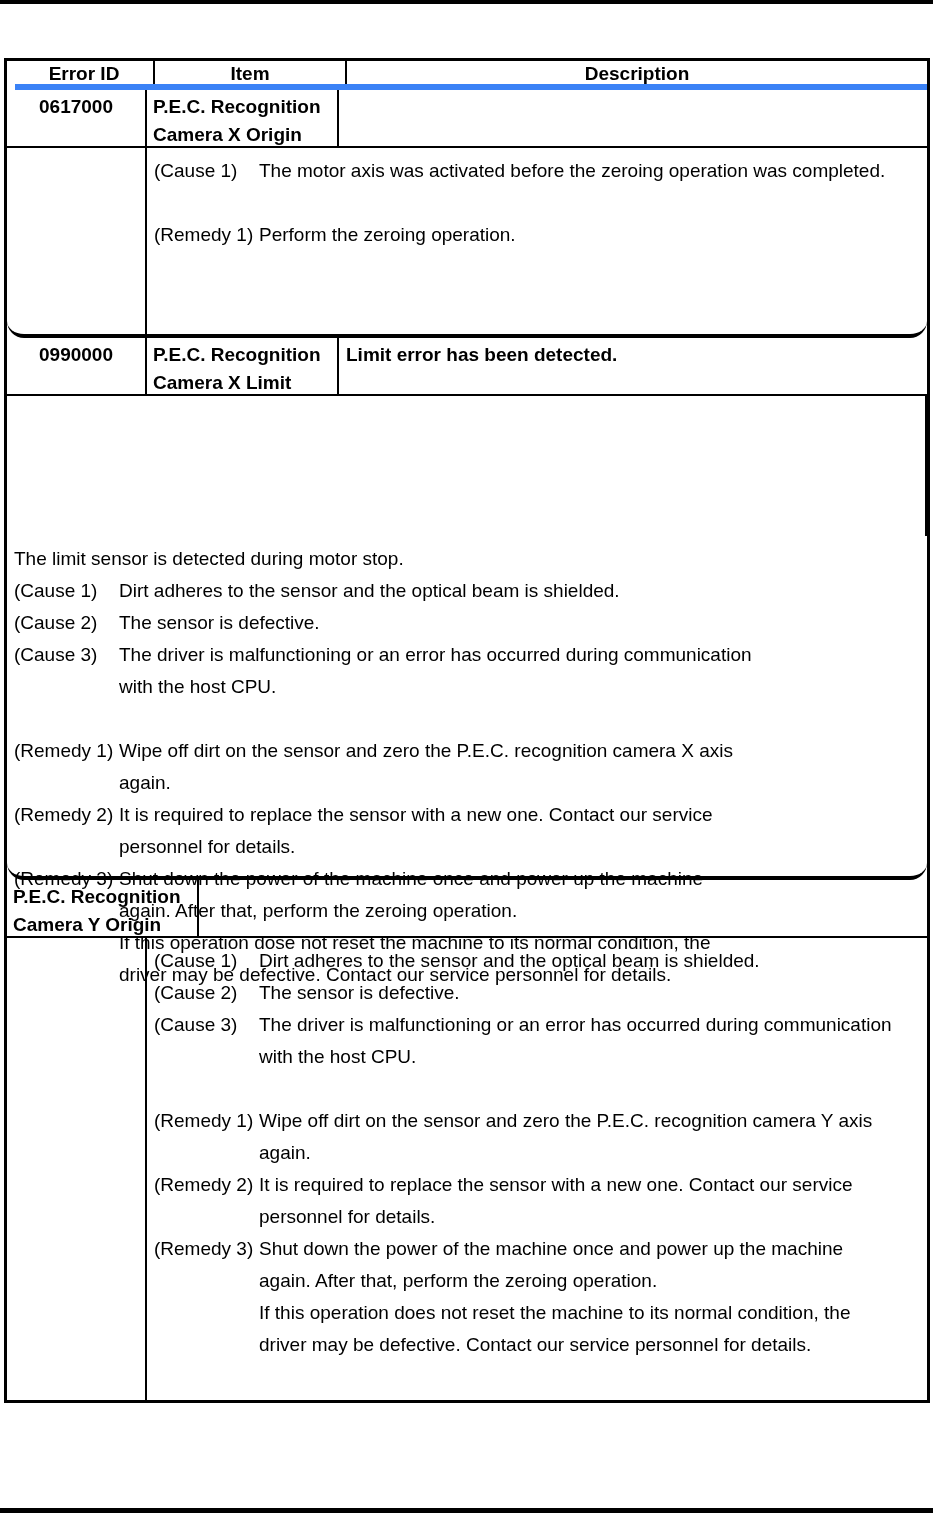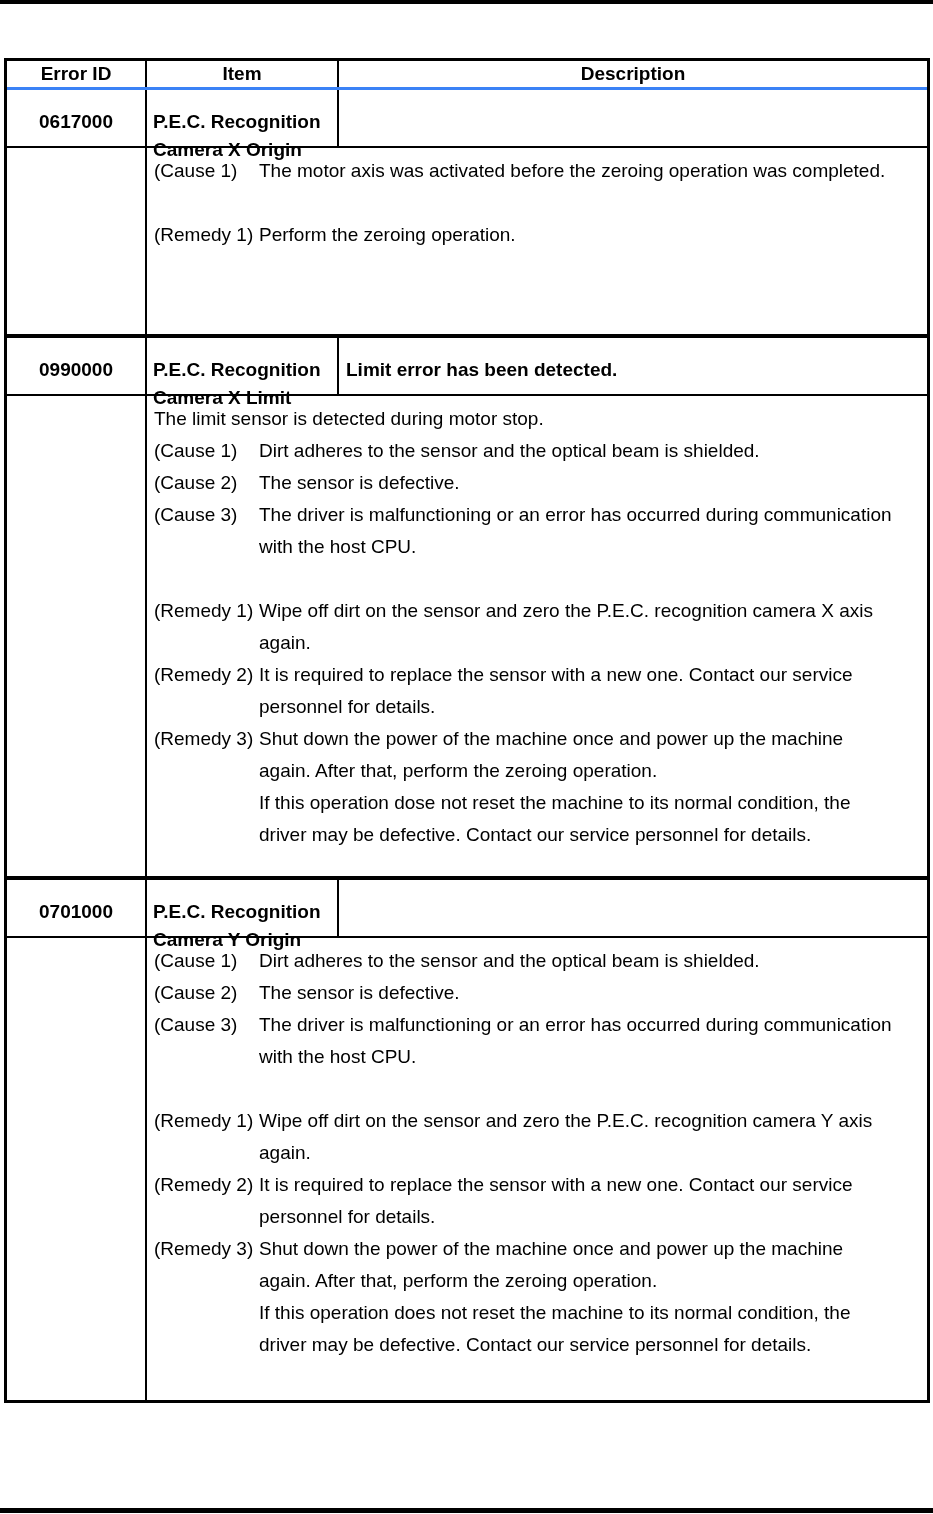--- a/index.html
+++ b/index.html
@@ -15,32 +15,32 @@
     position:absolute; left:4px; top:58px; width:926px;
     border:3px solid #000; box-sizing:border-box; background:#fff;
   }
   .row { display:flex; box-sizing:border-box; }
   .cell { box-sizing:border-box; }
   .c1 { flex:0 0 140px; border-right:2px solid #000; }
   .c2 { flex:0 0 192px; border-right:2px solid #000; }
   .c3 { flex:1 1 auto; }
   .merged { flex:1 1 auto; }
 
-  .row.header { height:29px; border-bottom:3px solid #3b82f6; }
+  .row.header { height:29px; border-bottom:6px solid #3b82f6;margin-left:8px; }
   .row.header .cell {
     font-weight:bold; font-size:19px; line-height:26px; text-align:center;
   }
 
   .row.title { height:58px; border-bottom:2px solid #000; }
-  .row.title .cell { padding-top:18px; font-weight:bold; font-size:19px; line-height:28px; }
+  .row.title .cell { padding-top:3px; font-weight:bold; font-size:19px; line-height:28px; }
   .row.title .c1 { text-align:center; }
   .row.title .c2 { padding-left:6px; white-space:nowrap; }
   .row.title .c3 { padding-left:7px; white-space:nowrap; }
 
-  .row.detail { border-bottom:4px solid #000; }
+  .row.detail { border-bottom:4px solid #000;border-radius:17px; }
   .row.detail.last { border-bottom:none; }
   .row.detail .merged { padding:7px 4px 0 7px; }
 
   .dline { display:flex; font-size:19px; line-height:32px; }
   .dline .dlabel { flex:0 0 105px; }
   .dline.cont { padding-left:105px; }
   .dline.blank { height:32px; }
   .dtext { flex:1 1 auto; }
 </style>
 </head>
@@ -80,21 +80,21 @@
     </div>
 
     <div class="row title">
       <div class="cell c1">0990000</div>
       <div class="cell c2">
         <div>P.E.C. Recognition</div>
         <div>Camera X Limit</div>
       </div>
       <div class="cell c3">Limit error has been detected.</div>
     </div>
-    <div class="row detail" style="height:484px;">
+    <div class="row detail" style="height:484px;flex-direction:column;">
       <div class="cell c1"></div>
       <div class="cell merged">
           <div class="dline flush">
             <span class="dtext">The limit sensor is detected during motor stop.</span>
           </div>
           <div class="dline">
             <span class="dlabel">(Cause 1)</span>
             <span class="dtext">Dirt adheres to the sensor and the optical beam is shielded.</span>
           </div>
           <div class="dline">
@@ -133,21 +133,20 @@
           <div class="dline cont">
             <span class="dtext">If this operation dose not reset the machine to its normal condition, the</span>
           </div>
           <div class="dline cont">
             <span class="dtext">driver may be defective. Contact our service personnel for details.</span>
           </div>
         </div>
     </div>
 
     <div class="row title">
-      <div class="cell c1">0701000</div>
       <div class="cell c2">
         <div>P.E.C. Recognition</div>
         <div>Camera Y Origin</div>
       </div>
     </div>
     <div class="row detail last" style="height:462px;">
       <div class="cell c1"></div>
       <div class="cell merged">
           <div class="dline">
             <span class="dlabel">(Cause 1)</span>

